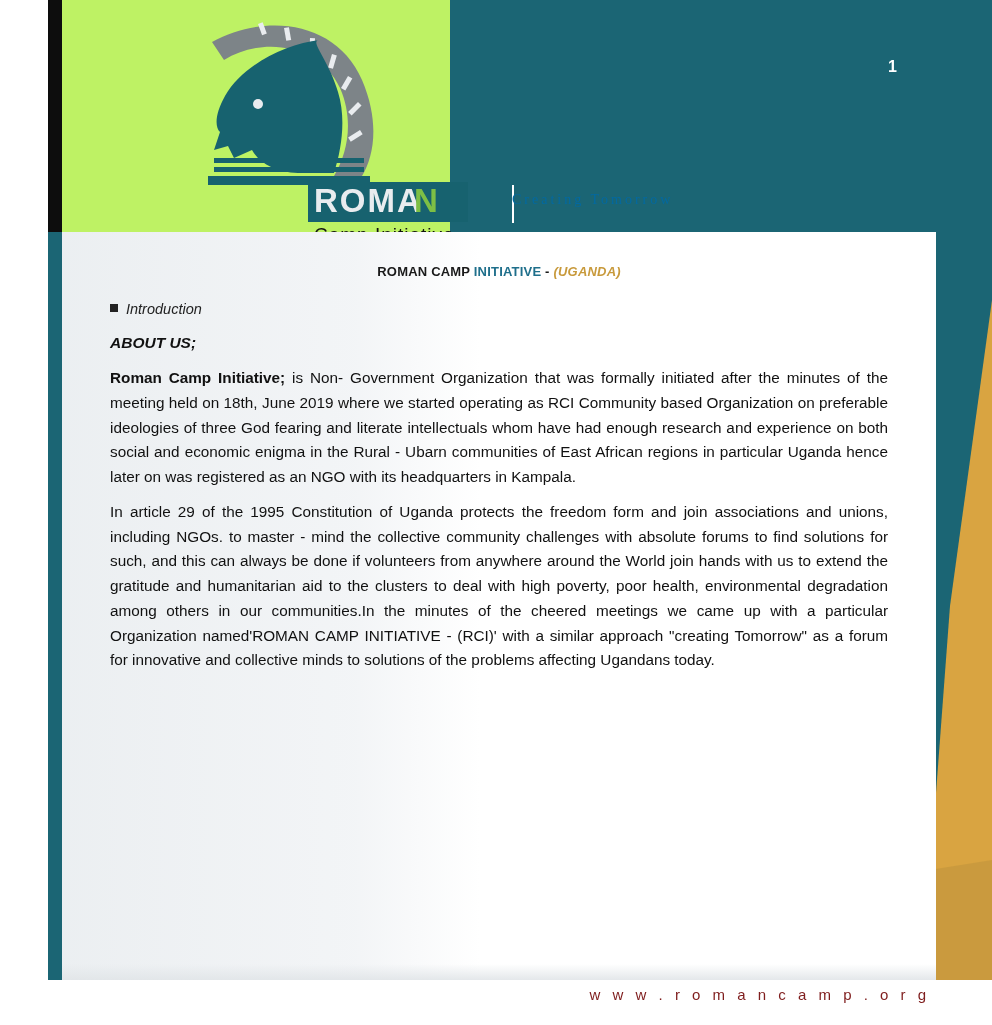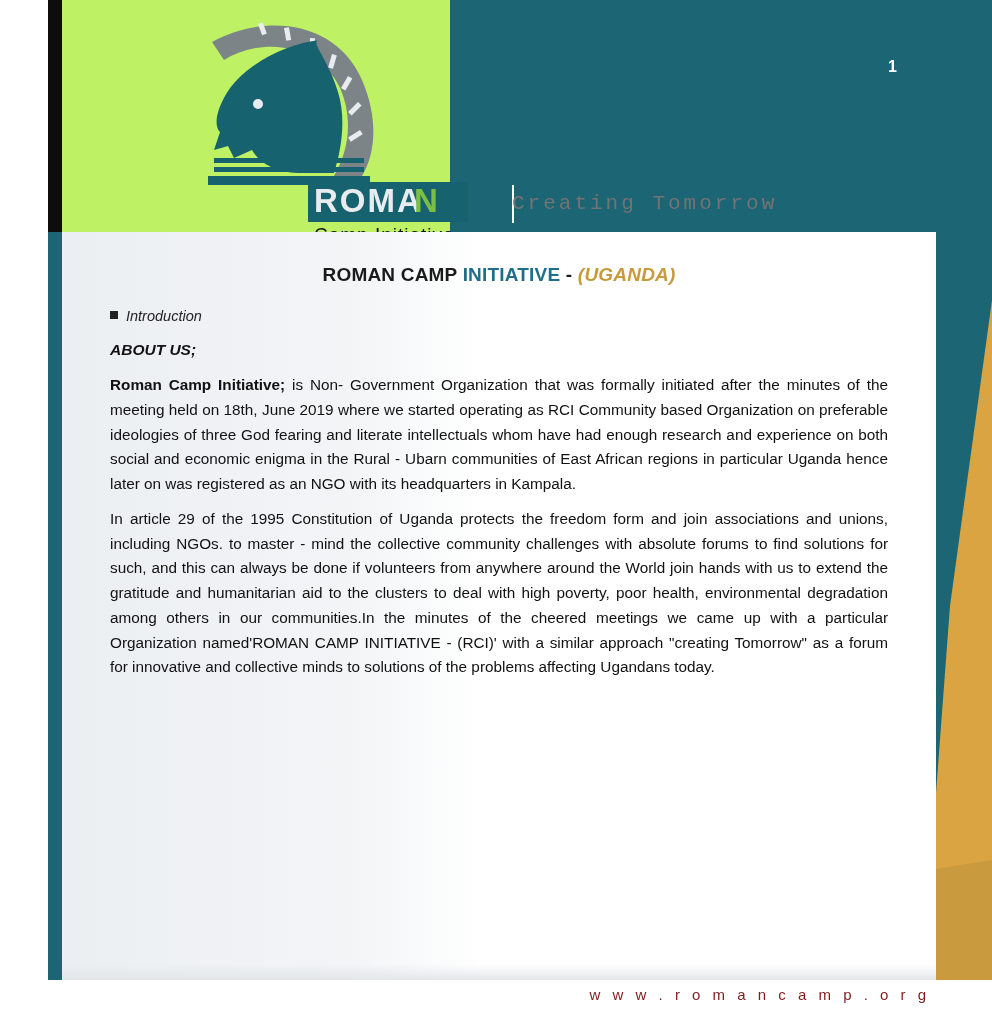--- a/index.html
+++ b/index.html
@@ -83,24 +83,24 @@
     width: 520px;
     height: 540px;
     opacity: 0.09;
     pointer-events: none;
   }
   
   .tagline {
     position: absolute;
     left: 512px;
     top: 192px;
-    color: #737373;
-    font-size: 21px;
+    color: #0369a1;
+    font-size: 14px;
     letter-spacing: 3px;
-    font-family: Liberation Mono, monospace;
+    font-family: Liberation Serif, serif;
   }
   .tagline-rule {
     position: absolute;
     left: 512px;
     top: 185px;
     width: 2px;
     height: 38px;
     background: #ffffff;
   }
   .page-number {
@@ -122,21 +122,21 @@
     overflow: hidden;
   }
   .content-inner {
     position: relative;
     padding: 0;
     z-index: 2;
   }
   .doc-title {
     text-align: center;
     margin: 32px 0 0 0;
-    font-size: 19px;
+    font-size: 13px;
     font-weight: bold;
     color: #1a1a1a;
     letter-spacing: .2px;
   }
   .doc-title .t-blue { color: #1f6f8b; }
   .doc-title .t-gold { color: #c89a3c; font-style: italic; }
   .section-line {
     margin: 22px 0 17px 48px;
     font-size: 14.5px;
     font-style: italic;

